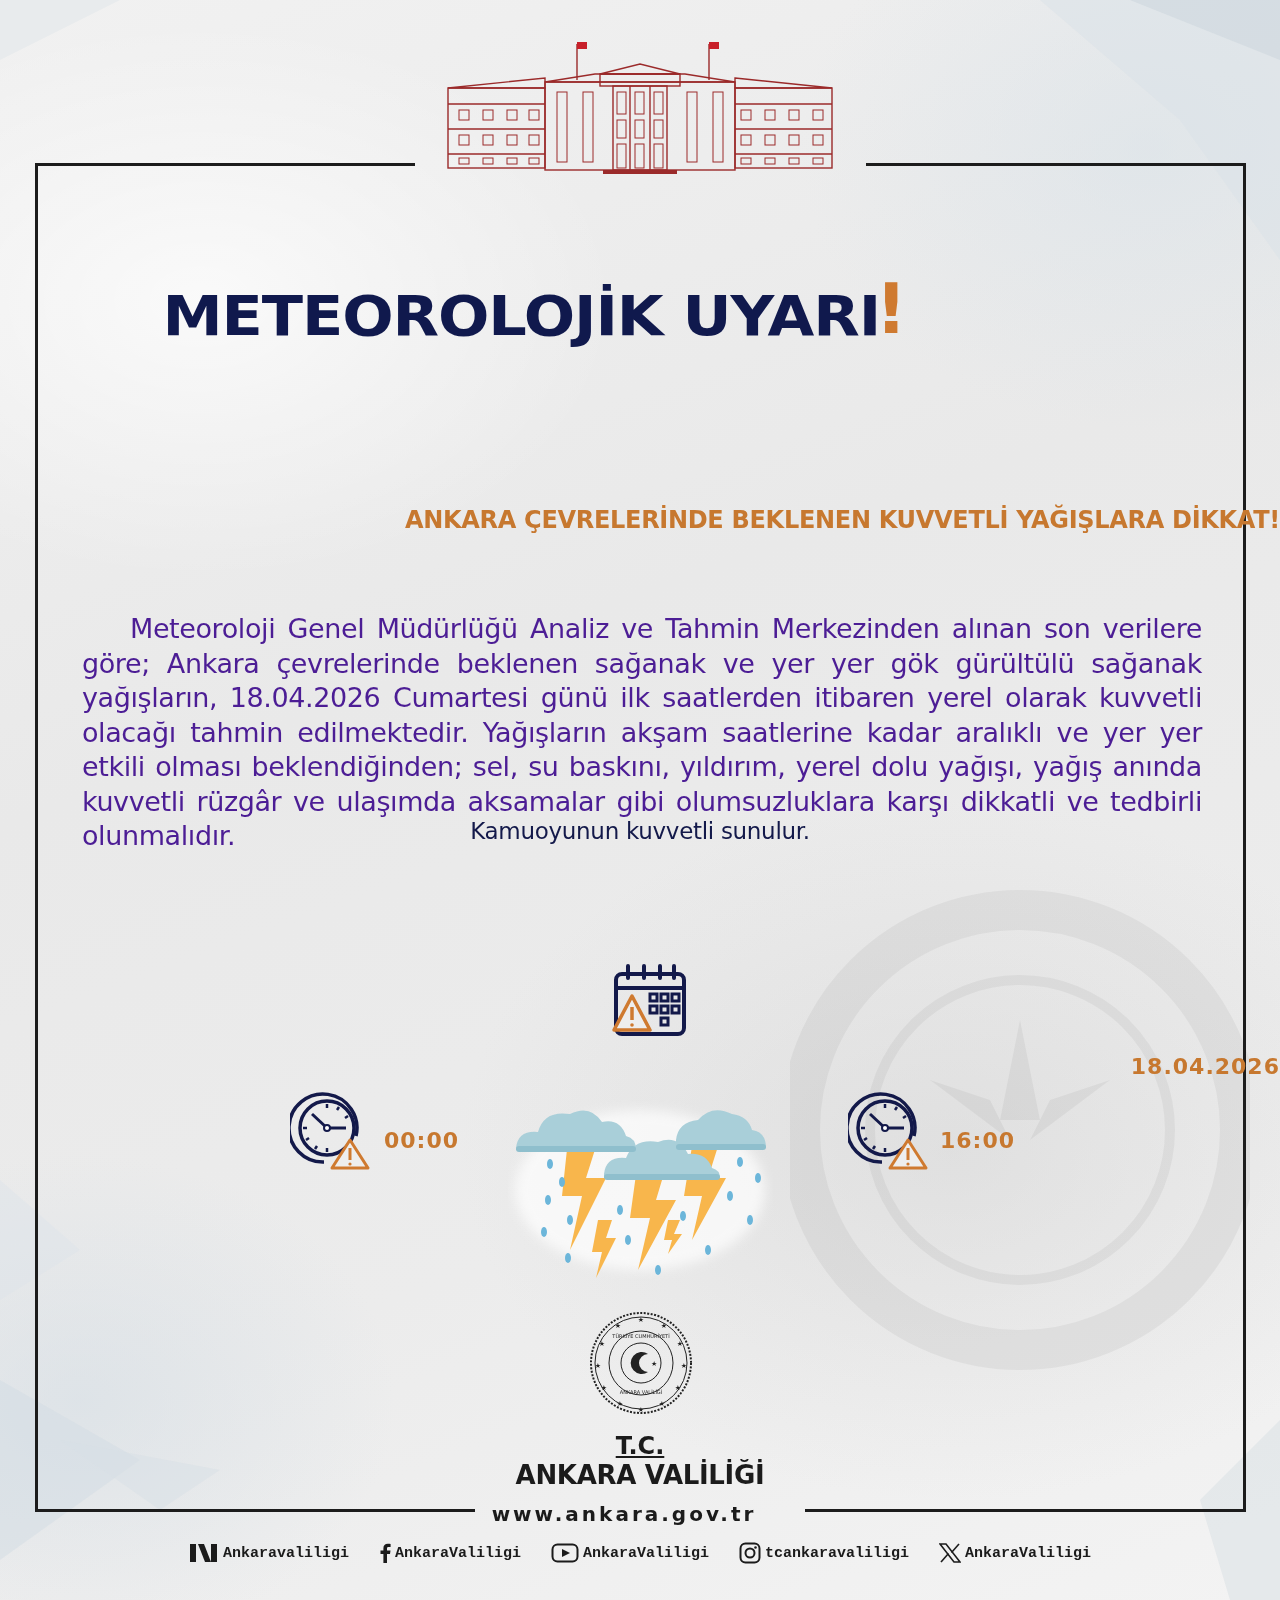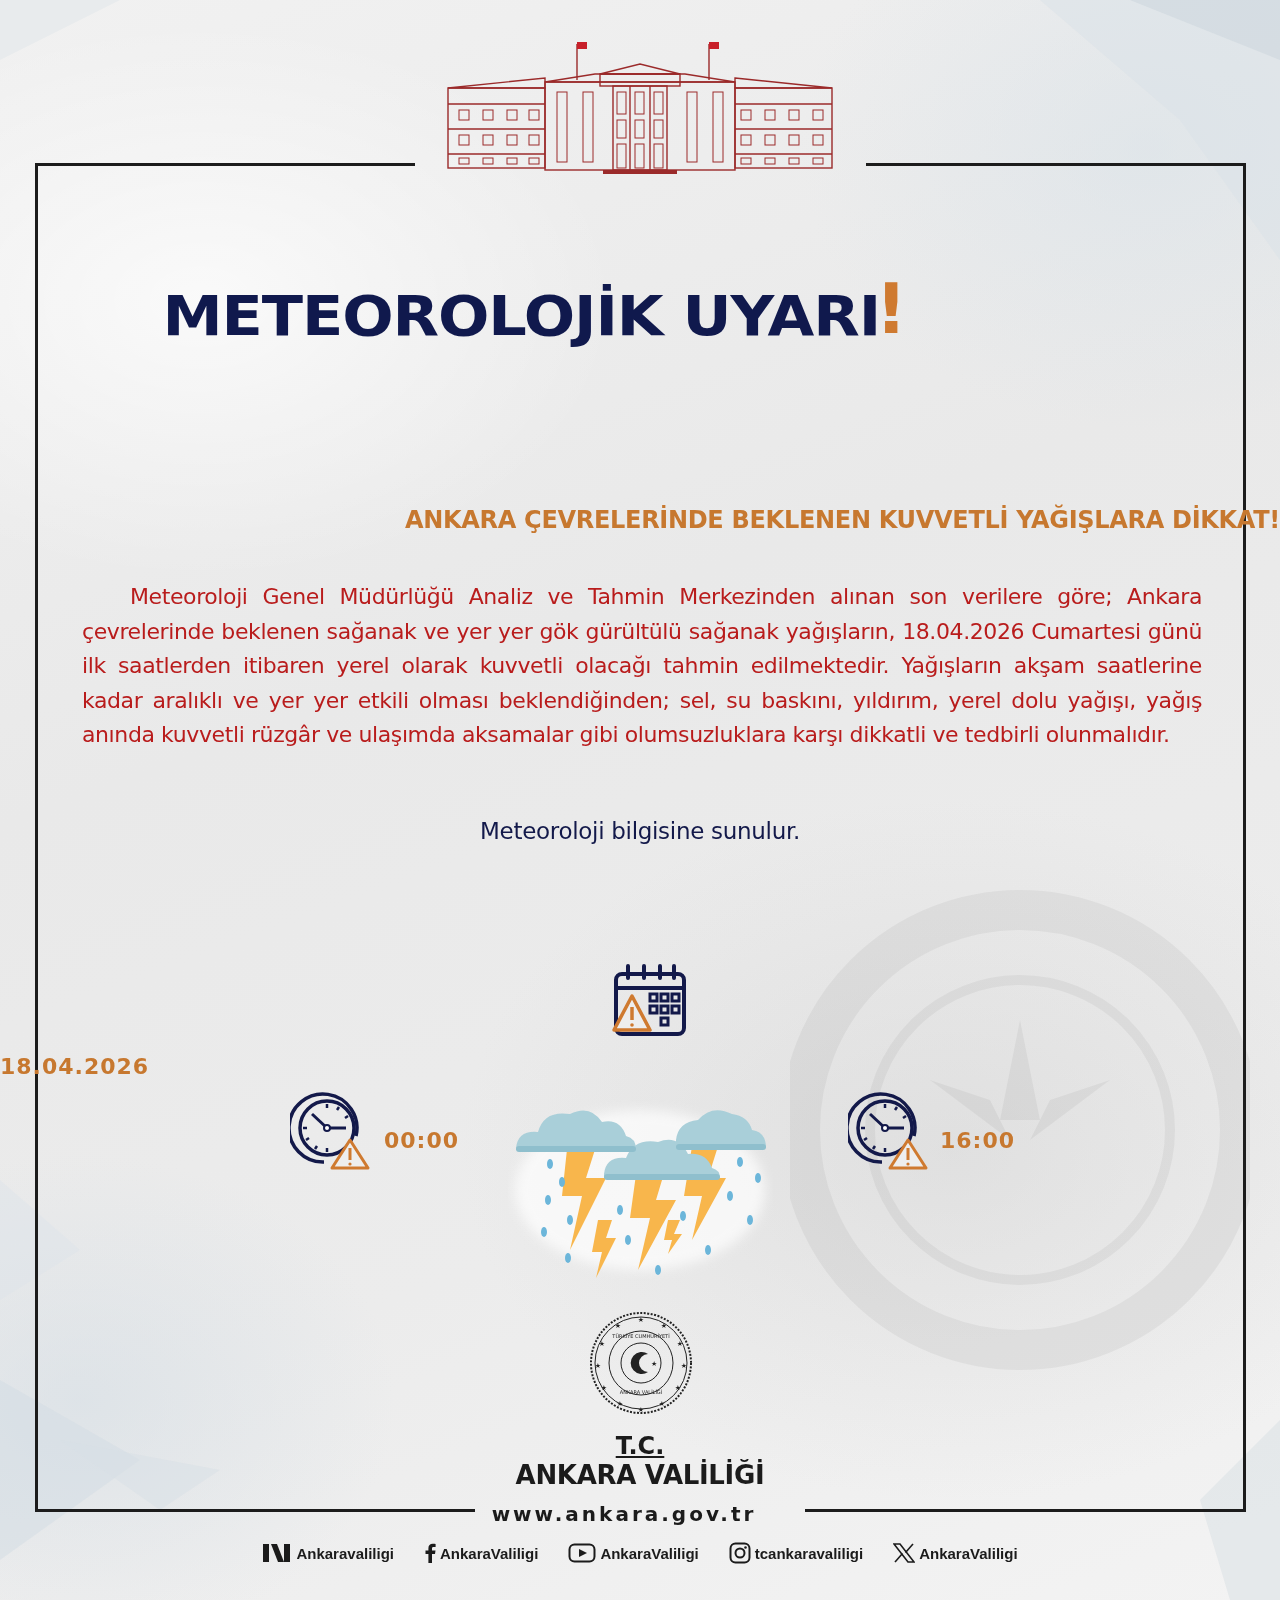--- a/index.html
+++ b/index.html
@@ -19,37 +19,37 @@
     .watermark { position: absolute; left: 790px; top: 820px; width: 460px; height: 620px; opacity: 0.07; }
 
     .building { position: absolute; left: 445px; top: 34px; width: 390px; height: 140px; }
 
     .title-row { position: absolute; left: 0; top: 280px; width: 1096px; display: flex; justify-content: center; align-items: center; }
     .title { font-family: "DejaVu Sans", sans-serif; font-weight: bold; font-size: 56px; color: #10194d; letter-spacing: -1px; transform: scaleX(1.08); transform-origin: center; }
     .excl { font-family: "DejaVu Sans", sans-serif; font-weight: bold; font-size: 70px; color: #cf7a30; margin-left: 22px; line-height: 1; position: relative; top: -6px; }
 
     .subtitle { position: absolute; left: 0; top: 506px; width: 1280px; text-align: right; font-family: "DejaVu Sans", sans-serif; font-weight: bold; font-size: 24px; color: #c7782f; letter-spacing: -0.3px; }
 
-    .body-text { position: absolute; left: 82px; top: 580px; width: 1120px; font-family: "DejaVu Sans", sans-serif; font-size: 22px; line-height: 34.5px; color: #b91c1c; text-align: justify; text-indent: 48px; letter-spacing: -0.4px; }
+    .body-text { position: absolute; left: 82px; top: 612px; width: 1120px; font-family: "DejaVu Sans", sans-serif; font-size: 27px; line-height: 34.5px; color: #4c1d95; text-align: justify; text-indent: 48px; letter-spacing: -0.4px; }
     .closing { position: absolute; left: 0; top: 818px; width: 1280px; text-align: center; font-family: "DejaVu Sans", sans-serif; font-size: 23px; color: #13194a; letter-spacing: -0.3px; }
 
     .calendar { position: absolute; left: 612px; top: 962px; width: 78px; height: 76px; }
-    .date-label { position: absolute; left: 0; top: 1054px; width: 1280px; text-align: left; font-family: "DejaVu Sans", sans-serif; font-weight: bold; font-size: 22px; color: #c7782f; letter-spacing: 1px; }
+    .date-label { position: absolute; left: 0; top: 1054px; width: 1280px; text-align: right; font-family: "DejaVu Sans", sans-serif; font-weight: bold; font-size: 22px; color: #c7782f; letter-spacing: 1px; }
     .clock { position: absolute; width: 80px; height: 80px; }
     .time-label { position: absolute; font-family: "DejaVu Sans", sans-serif; font-weight: bold; font-size: 22px; color: #c7782f; letter-spacing: 1px; text-align: right; }
 
     .storm { position: absolute; left: 508px; top: 1100px; width: 265px; height: 190px; }
 
     .seal { position: absolute; left: 588px; top: 1310px; width: 106px; height: 106px; }
     .org-tc { position: absolute; left: 0; top: 1432px; width: 1280px; text-align: center; font-family: "DejaVu Sans", sans-serif; font-weight: bold; font-size: 24px; color: #1b1b1b; text-decoration: underline; }
     .org-name { position: absolute; left: 0; top: 1460px; width: 1280px; text-align: center; font-family: "DejaVu Sans", sans-serif; font-weight: bold; font-size: 26px; color: #1b1b1b; letter-spacing: -0.3px; }
     .website { position: absolute; left: 0; top: 1502px; width: 1248px; text-align: center; font-family: "DejaVu Sans", sans-serif; font-weight: bold; font-size: 20px; color: #1b1b1b; letter-spacing: 3px; }
 
     .social-row { position: absolute; left: 0; top: 1542px; width: 1280px; display: flex; justify-content: center; align-items: center; gap: 30px; }
-    .social { display: flex; align-items: center; gap: 4px; font-family: Liberation Sans, sans-serif; font-weight: bold; font-size: 15px; color: #1b1b1b; cursor: pointer; }
+    .social { display: flex; align-items: center; gap: 4px; font-family: Liberation Mono, monospace; font-weight: bold; font-size: 15px; color: #1b1b1b; cursor: pointer; }
     .social svg { display: block; }
   </style>
 </head>
 <body>
 
 <svg class="facet" style="left:0;top:0;" width="1280" height="1600" viewBox="0 0 1280 1600">
   <polygon points="1040,0 1280,0 1280,260 1180,120" fill="#d9e1e7" opacity="0.5"></polygon>
   <polygon points="1130,0 1280,60 1280,0" fill="#c9d4dc" opacity="0.5"></polygon>
   <polygon points="0,1380 140,1460 0,1560" fill="#d3dce3" opacity="0.55"></polygon>
   <polygon points="0,1180 80,1250 0,1300" fill="#dde4e9" opacity="0.5"></polygon>
@@ -144,21 +144,21 @@
 </svg>
 
 <div class="title-row">
   <h1 class="title">METEOROLOJİK UYARI</h1>
   <span class="excl">!</span>
 </div>
 
 <h2 class="subtitle">ANKARA ÇEVRELERİNDE BEKLENEN KUVVETLİ YAĞIŞLARA DİKKAT!</h2>
 
 <p class="body-text">Meteoroloji Genel Müdürlüğü Analiz ve Tahmin Merkezinden alınan son verilere göre; Ankara çevrelerinde beklenen sağanak ve yer yer gök gürültülü sağanak yağışların, 18.04.2026 Cumartesi günü ilk saatlerden itibaren yerel olarak kuvvetli olacağı tahmin edilmektedir. Yağışların akşam saatlerine kadar aralıklı ve yer yer etkili olması beklendiğinden; sel, su baskını, yıldırım, yerel dolu yağışı, yağış anında kuvvetli rüzgâr ve ulaşımda aksamalar gibi olumsuzluklara karşı dikkatli ve tedbirli olunmalıdır.</p>
-<p class="closing">Meteoroloji bilgisine sunulur.</p>
+<p class="closing">Kamuoyunun kuvvetli sunulur.</p>
 
 <svg class="calendar" viewBox="0 0 78 76">
   <rect x="4" y="12" width="68" height="60" rx="6" fill="none" stroke="#13194a" stroke-width="4"></rect>
   <line x1="4" y1="26" x2="72" y2="26" stroke="#13194a" stroke-width="4"></line>
   <path d="M16 4 v12 M32 4 v12 M48 4 v12 M62 4 v12" stroke="#13194a" stroke-width="4" stroke-linecap="round"></path>
   <g fill="none" stroke="#13194a" stroke-width="3">
     <rect x="38" y="32" width="7" height="7"></rect>
       <rect x="49" y="32" width="7" height="7"></rect>
       <rect x="60" y="32" width="7" height="7"></rect>
     <rect x="38" y="44" width="7" height="7"></rect>

